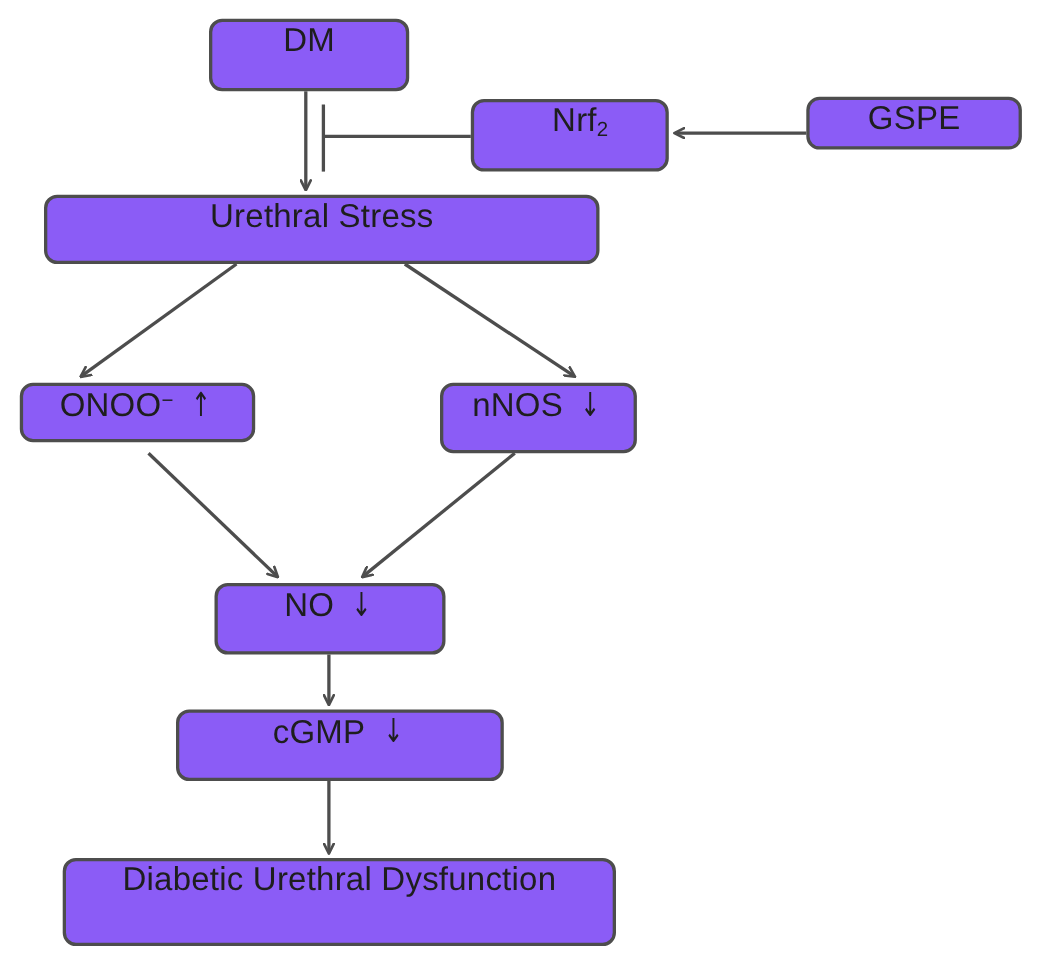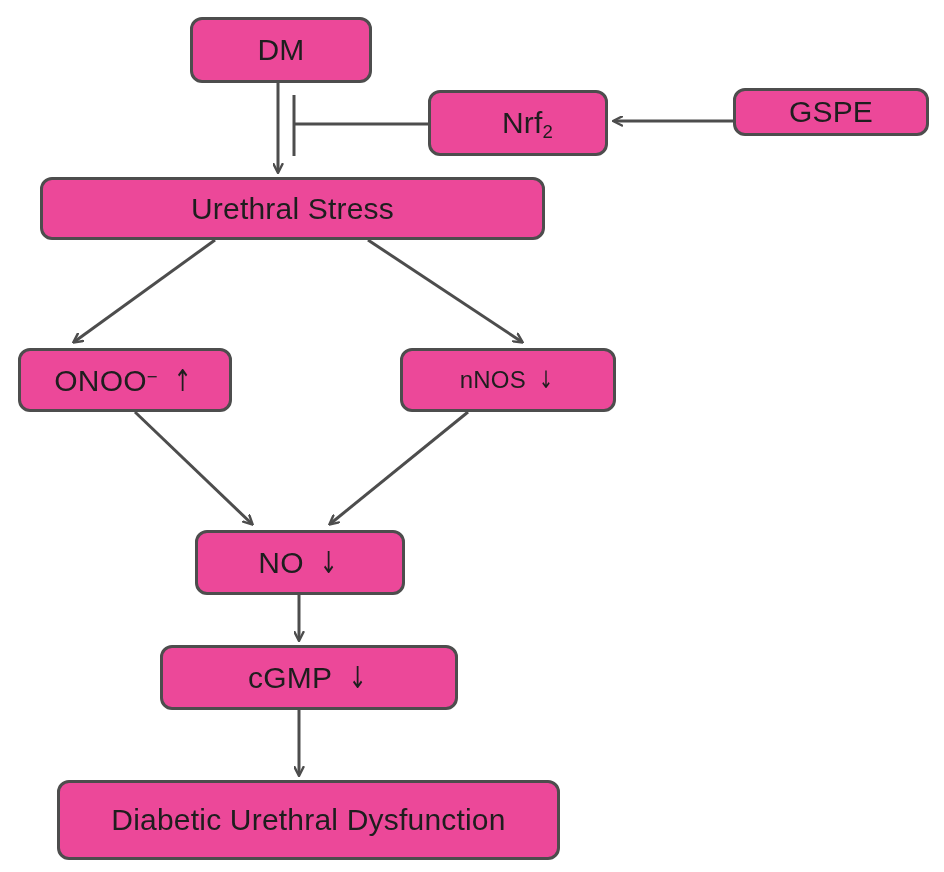--- a/index.html
+++ b/index.html
@@ -22,25 +22,25 @@
     position: absolute;
     left: 0;
     top: 0;
     width: 944px;
     height: 872px;
     pointer-events: none;
   }
   .node {
     position: absolute;
     box-sizing: border-box;
-    background: #ec4899;
+    background: #8b5cf6;
     border: 3px solid #4d4d4d;
     border-radius: 12px;
     display: flex;
-    align-items: center;
+    align-items: flex-start;
     justify-content: center;
     color: #1e1e1e;
     letter-spacing: 0.2px;
     z-index: 2;
   }
   .node .node-label {
     display: inline-flex;
     align-items: baseline;
     justify-content: center;
     white-space: nowrap;
@@ -65,22 +65,22 @@
     font-family: "DejaVu Sans", sans-serif;
     font-weight: 400;
     transform: scaleX(0.72);
   }
 
   
   #node-dm      { left: 190px; top:  17px; width: 182px; height:  66px; font-size: 30px; }
   #node-nrf2    { left: 428px; top:  90px; width: 180px; height:  66px; font-size: 30px; padding-left: 19px; }
   #node-gspe    { left: 733px; top:  88px; width: 196px; height:  48px; font-size: 30px; }
   #node-oxstress{ left:  40px; top: 177px; width: 505px; height:  63px; font-size: 30px; }
-  #node-onoo    { left:  18px; top: 348px; width: 214px; height:  64px; font-size: 30px; }
-  #node-nnos    { left: 400px; top: 348px; width: 216px; height:  64px; font-size: 24px; }
+  #node-onoo    { left:  18px; top: 348px; width: 214px; height:  54px; font-size: 30px; }
+  #node-nnos    { left: 400px; top: 348px; width: 179px; height:  64px; font-size: 30px; }
   #node-no      { left: 195px; top: 530px; width: 210px; height:  65px; font-size: 30px; }
   #node-cgmp    { left: 160px; top: 645px; width: 298px; height:  65px; font-size: 30px; }
   #node-dud     { left:  57px; top: 780px; width: 503px; height:  80px; font-size: 30px; }
 </style>
 </head>
 <body>
 
 <div id="diagram-root">
 
   <svg id="edge-layer" viewBox="0 0 944 872" width="944" height="872" xmlns="http://www.w3.org/2000/svg">

